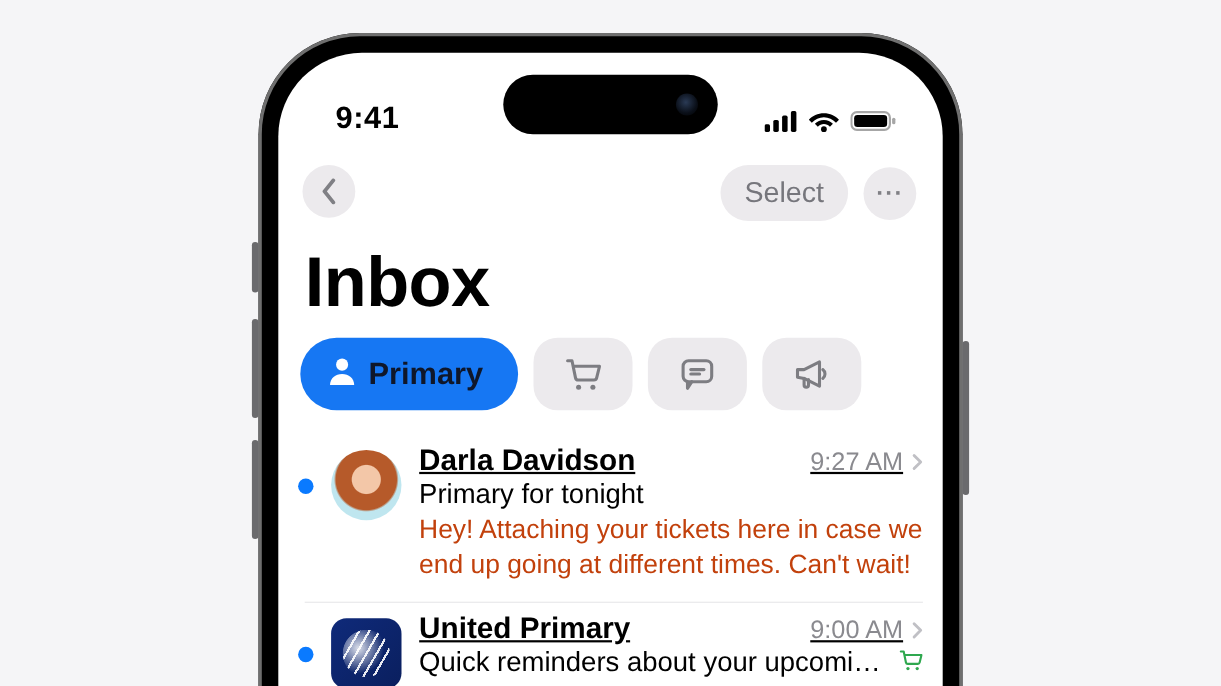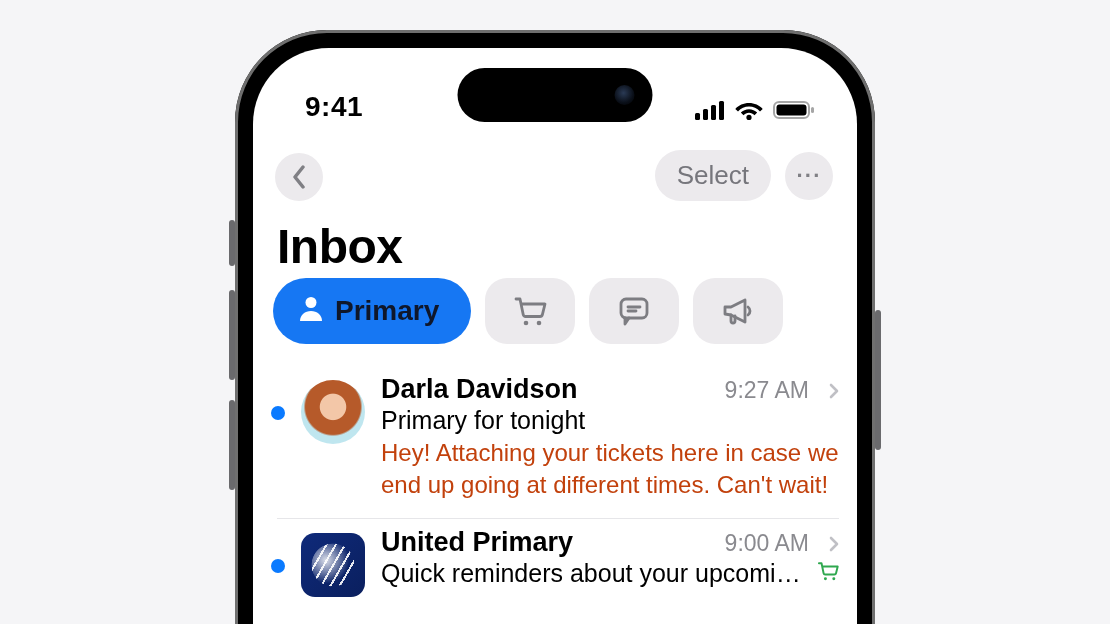--- a/index.html
+++ b/index.html
@@ -70,21 +70,21 @@
   .status-right svg { display:block; }
 
   .content {
     position: absolute;
     top: 98px; left: 0; right: 0; bottom: 0;
     padding: 0 18px;
   }
 
   .nav-row {
     display: flex;
-    align-items: flex-end;
+    align-items: flex-start;
     justify-content: space-between;
     padding: 4px 6px 10px 4px;
   }
   .circle-btn {
     width: 48px; height: 48px;
     border-radius: 50%;
     background: #eceaed;
     display: flex; align-items: center; justify-content: center;
     color: #808085;
   }
@@ -93,25 +93,25 @@
     background:#eceaed;
     border-radius: 30px;
     padding: 10px 22px;
     font-size: 26px;
     color:#76767c;
     font-weight: 400;
   }
   .more-btn { width:48px; height:48px; border-radius:50%; background:#eceaed; display:flex; align-items:center; justify-content:center; color:#808085; font-size:22px; font-weight:700; letter-spacing:1px;}
 
   .page-title {
-    font-size: 48px;
+    font-size: 64px;
     font-weight: 800;
     letter-spacing: -0.5px;
     color:#000;
-    margin: 8px 0 4px 6px;
+    margin: 8px 0 14px 6px;
   }
 
   .category-row {
     display:flex;
     gap: 14px;
     margin-bottom: 22px;
     padding: 0 2px;
   }
   .cat-primary {
     background: #1677f3;
@@ -164,23 +164,23 @@
     position:absolute; inset:8px;
     border-radius:50%;
     background:
       repeating-linear-gradient(120deg, rgba(255,255,255,.9) 0 2px, transparent 2px 8px),
       radial-gradient(circle at 35% 40%, rgba(255,255,255,.85), rgba(255,255,255,0) 55%);
     mask: radial-gradient(circle at 50% 50%, #000 0 62%, transparent 64%);
     -webkit-mask: radial-gradient(circle at 50% 50%, #000 0 62%, transparent 64%);
   }
 
   .mail-body { flex:1; min-width:0; }
-  .mail-top { display:flex; align-items:baseline; justify-content:space-between; gap:10px;}
+  .mail-top { display:flex; align-items:baseline; justify-content:space-between; gap:10px;text-decoration:underline;}
   .sender { font-size: 27px; font-weight:600; color:#000; white-space:nowrap; overflow:hidden; text-overflow:ellipsis;}
-  .time-chevron { display:flex; align-items:center; gap:20px; color:#8a8a8f; font-size:23px; flex:0 0 auto; }
+  .time-chevron { display:flex; align-items:center; gap:8px; color:#8a8a8f; font-size:23px; flex:0 0 auto; }
   .subject-row { display:flex; align-items:center; gap:10px; }
   .subject { font-size: 25px; color:#000; margin-top:1px; white-space:nowrap; overflow:hidden; text-overflow:ellipsis;}
   .preview { font-size: 24px; color:#c2410c; line-height:1.32; margin-top:2px; }
   .shopping-glyph { color:#2fa84f; flex:0 0 auto; }
 
   
   .side-btn { position:absolute; background:#6a6a6d; border-radius:4px; }
   .sb-left1 { left:-6px; top:190px; width:6px; height:46px; }
   .sb-left2 { left:-6px; top:260px; width:6px; height:90px; }
   .sb-left3 { left:-6px; top:370px; width:6px; height:90px; }

